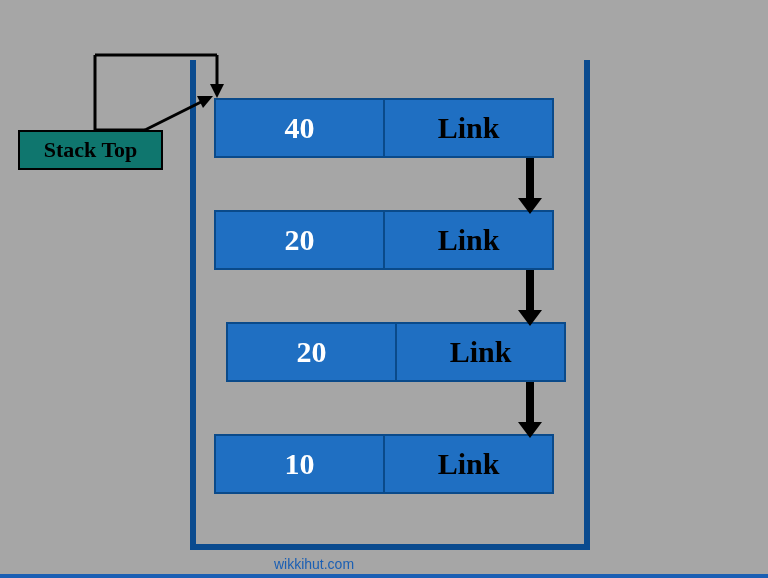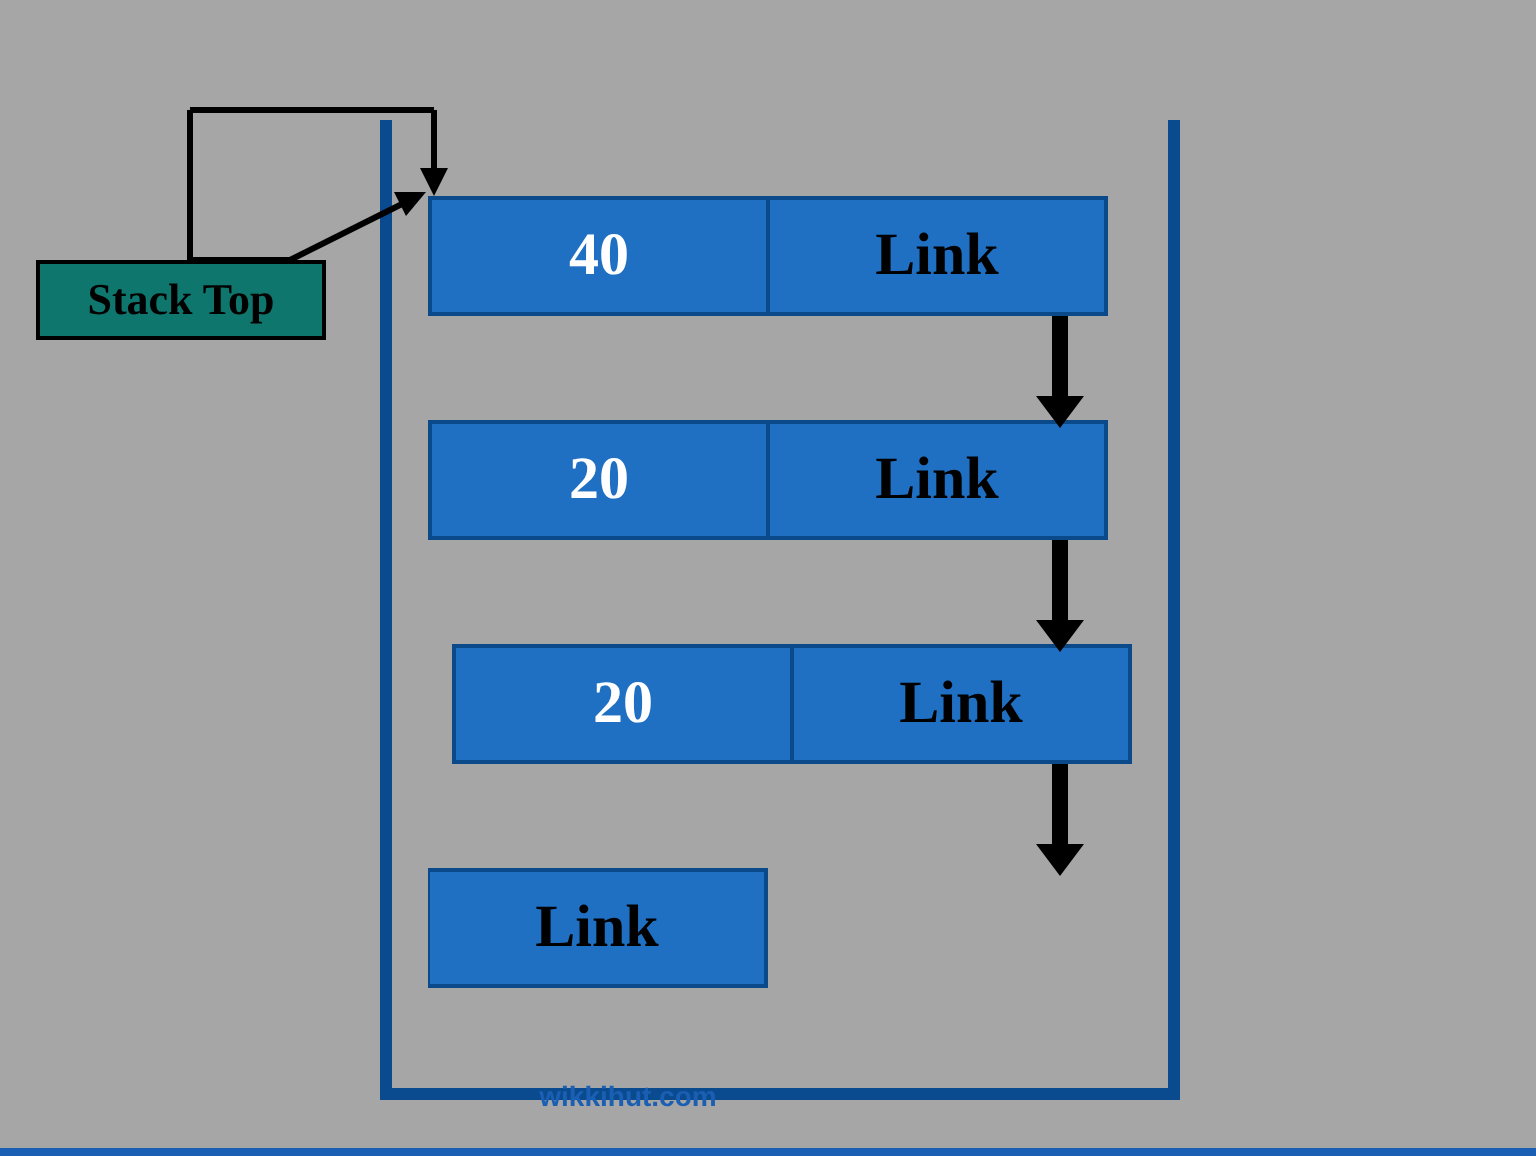--- a/index.html
+++ b/index.html
@@ -61,27 +61,27 @@
     color: #000;
     font-weight: bold;
     font-size: 22px;
     font-family: 'Times New Roman', serif;
   }
   .arrow-link {
     position: absolute;
   }
   .watermark {
     position: absolute;
-    bottom: 22px;
+    bottom: 6px;
     left: 0;
     width: 628px;
     text-align: center;
     color: #1a5fb4;
     font-family: Arial, sans-serif;
-    font-weight: bold;
+    font-weight: normal;
     font-size: 14px;
   }
   .bottom-bar {
     position: absolute;
     bottom: 0;
     left: 0;
     width: 768px;
     height: 4px;
     background: #1a5fb4;
   }
@@ -100,20 +100,21 @@
   <div class="node-cell value-cell">20</div>
   <div class="node-cell link-cell">Link</div>
 </div>
 
 <div class="node" style="left:226px; top:322px;">
   <div class="node-cell value-cell">20</div>
   <div class="node-cell link-cell">Link</div>
 </div>
 
 <div class="node" style="left:214px; top:434px;">
+  <div class="node-cell value-cell">10</div>
   <div class="node-cell link-cell">Link</div>
 </div>
 
 <div class="stack-top-label">Stack Top</div>
 
 <svg class="arrow-link" style="left:85px; top:40px; width:160px; height:100px;" viewBox="0 0 160 100">
   <line x1="10" y1="90" x2="10" y2="15" stroke="#000" stroke-width="3"></line>
   <line x1="10" y1="15" x2="132" y2="15" stroke="#000" stroke-width="3"></line>
   <line x1="132" y1="15" x2="132" y2="48" stroke="#000" stroke-width="3"></line>
   <polygon points="132,58 125,44 139,44" fill="#000"></polygon>

